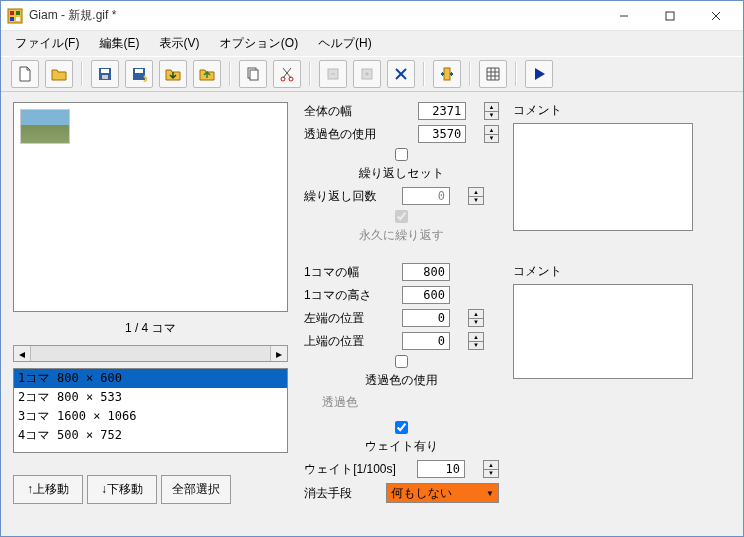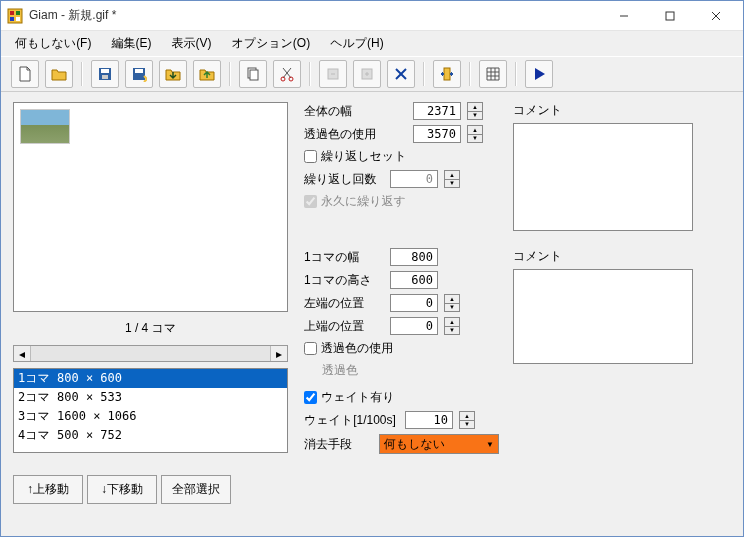--- a/index.html
+++ b/index.html
@@ -65,40 +65,40 @@
   .hscrollbar {
     height:17px; border:1px solid #999; background:#eee; display:flex; align-items:stretch;
   }
   .hscrollbar .arrow { width:17px; display:flex; align-items:center; justify-content:center; background:#eee; border-right:1px solid #bbb;}
   .hscrollbar .arrow.right{ border-right:none; border-left:1px solid #bbb;}
   .hscrollbar .track{ flex:1; background:#e5e5e5;}
   .listbox {
     border:1px solid #888; background:#fff; height:85px; overflow:auto; font-family:"MS Gothic",monospace; font-size:12px;
   }
   .listbox .litem { padding:1px 4px; white-space:pre; cursor:default;}
-  .listbox .litem.selected { background:#0a64c2; color:#ffffff;}
+  .listbox .litem.selected { background:#0a64c2; color:#000000;}
   .btnrow { display:flex; gap:4px; margin-top:16px;}
   .winbutton {
     border:1px solid #999; background:#f5f5f5; padding:5px 10px; font-size:12px;
     min-width:70px; text-align:center; cursor:default;
   }
   
-  .fieldrow { display:flex; align-items:center; gap:6px; margin-bottom:5px;}
+  .fieldrow { display:flex; align-items:center; gap:18px; margin-bottom:5px;}
   .flabel { width:80px; }
   .flabel2 { width:95px;}
   .numinput {
     border:1px solid #888; background:#fff; width:48px; height:18px; padding:0 4px; font-size:12px; text-align:right; font-family:"MS Gothic",monospace;
   }
   .numinput.wide { width:48px;margin-left:23px;}
   .spinner {
     width:16px; height:18px; border:1px solid #888; display:flex; flex-direction:column;
   }
   .spinner .sp { flex:1; display:flex; align-items:center; justify-content:center; font-size:6px; background:#eee;}
   .spinner .sp:first-child { border-bottom:1px solid #888;}
-  .chk { display:flex; align-items:center; gap:4px;}
+  .chk { display:flex; align-items:center; gap:4px;flex-direction:column;}
   .chk input { margin:0; width:13px; height:13px;}
   .textarea {
     border:1px solid #888; background:#fff; width:180px; height:108px; resize:none; font-family:"MS Gothic",monospace; font-size:12px;
     overflow-y:scroll;
   }
   .textarea.short { height:95px;}
   .rightcols { display:flex; gap:14px;}
   .rightcol1 { width:195px;}
   .select {
     border:1px solid #888; background:#f97316; height:20px; width:130px; display:flex; align-items:center; padding:0 4px; justify-content:space-between;
@@ -136,21 +136,21 @@
     </div>
     <div class="winbtn close">
       <svg width="10" height="10" viewBox="0 0 10 10">
           <line x1="1" y1="1" x2="9" y2="9" stroke="#333" stroke-width="1"></line>
           <line x1="9" y1="1" x2="1" y2="9" stroke="#333" stroke-width="1"></line>
         </svg>
     </div>
   </div>
 
   <div class="menubar">
-    <div class="menuitem"><span>何もしない(F)</span></div>
+    <div class="menuitem"><span>ファイル(F)</span></div>
     <div class="menuitem"><span>編集(E)</span></div>
     <div class="menuitem"><span>表示(V)</span></div>
     <div class="menuitem"><span>オプション(O)</span></div>
     <div class="menuitem"><span>ヘルプ(H)</span></div>
   </div>
 
   <div class="toolbar">
     <div class="tbtn">
         <svg viewBox="0 0 16 16">
           <path d="M3 1h7l3 3v11H3z" fill="#fff" stroke="#555"></path>

